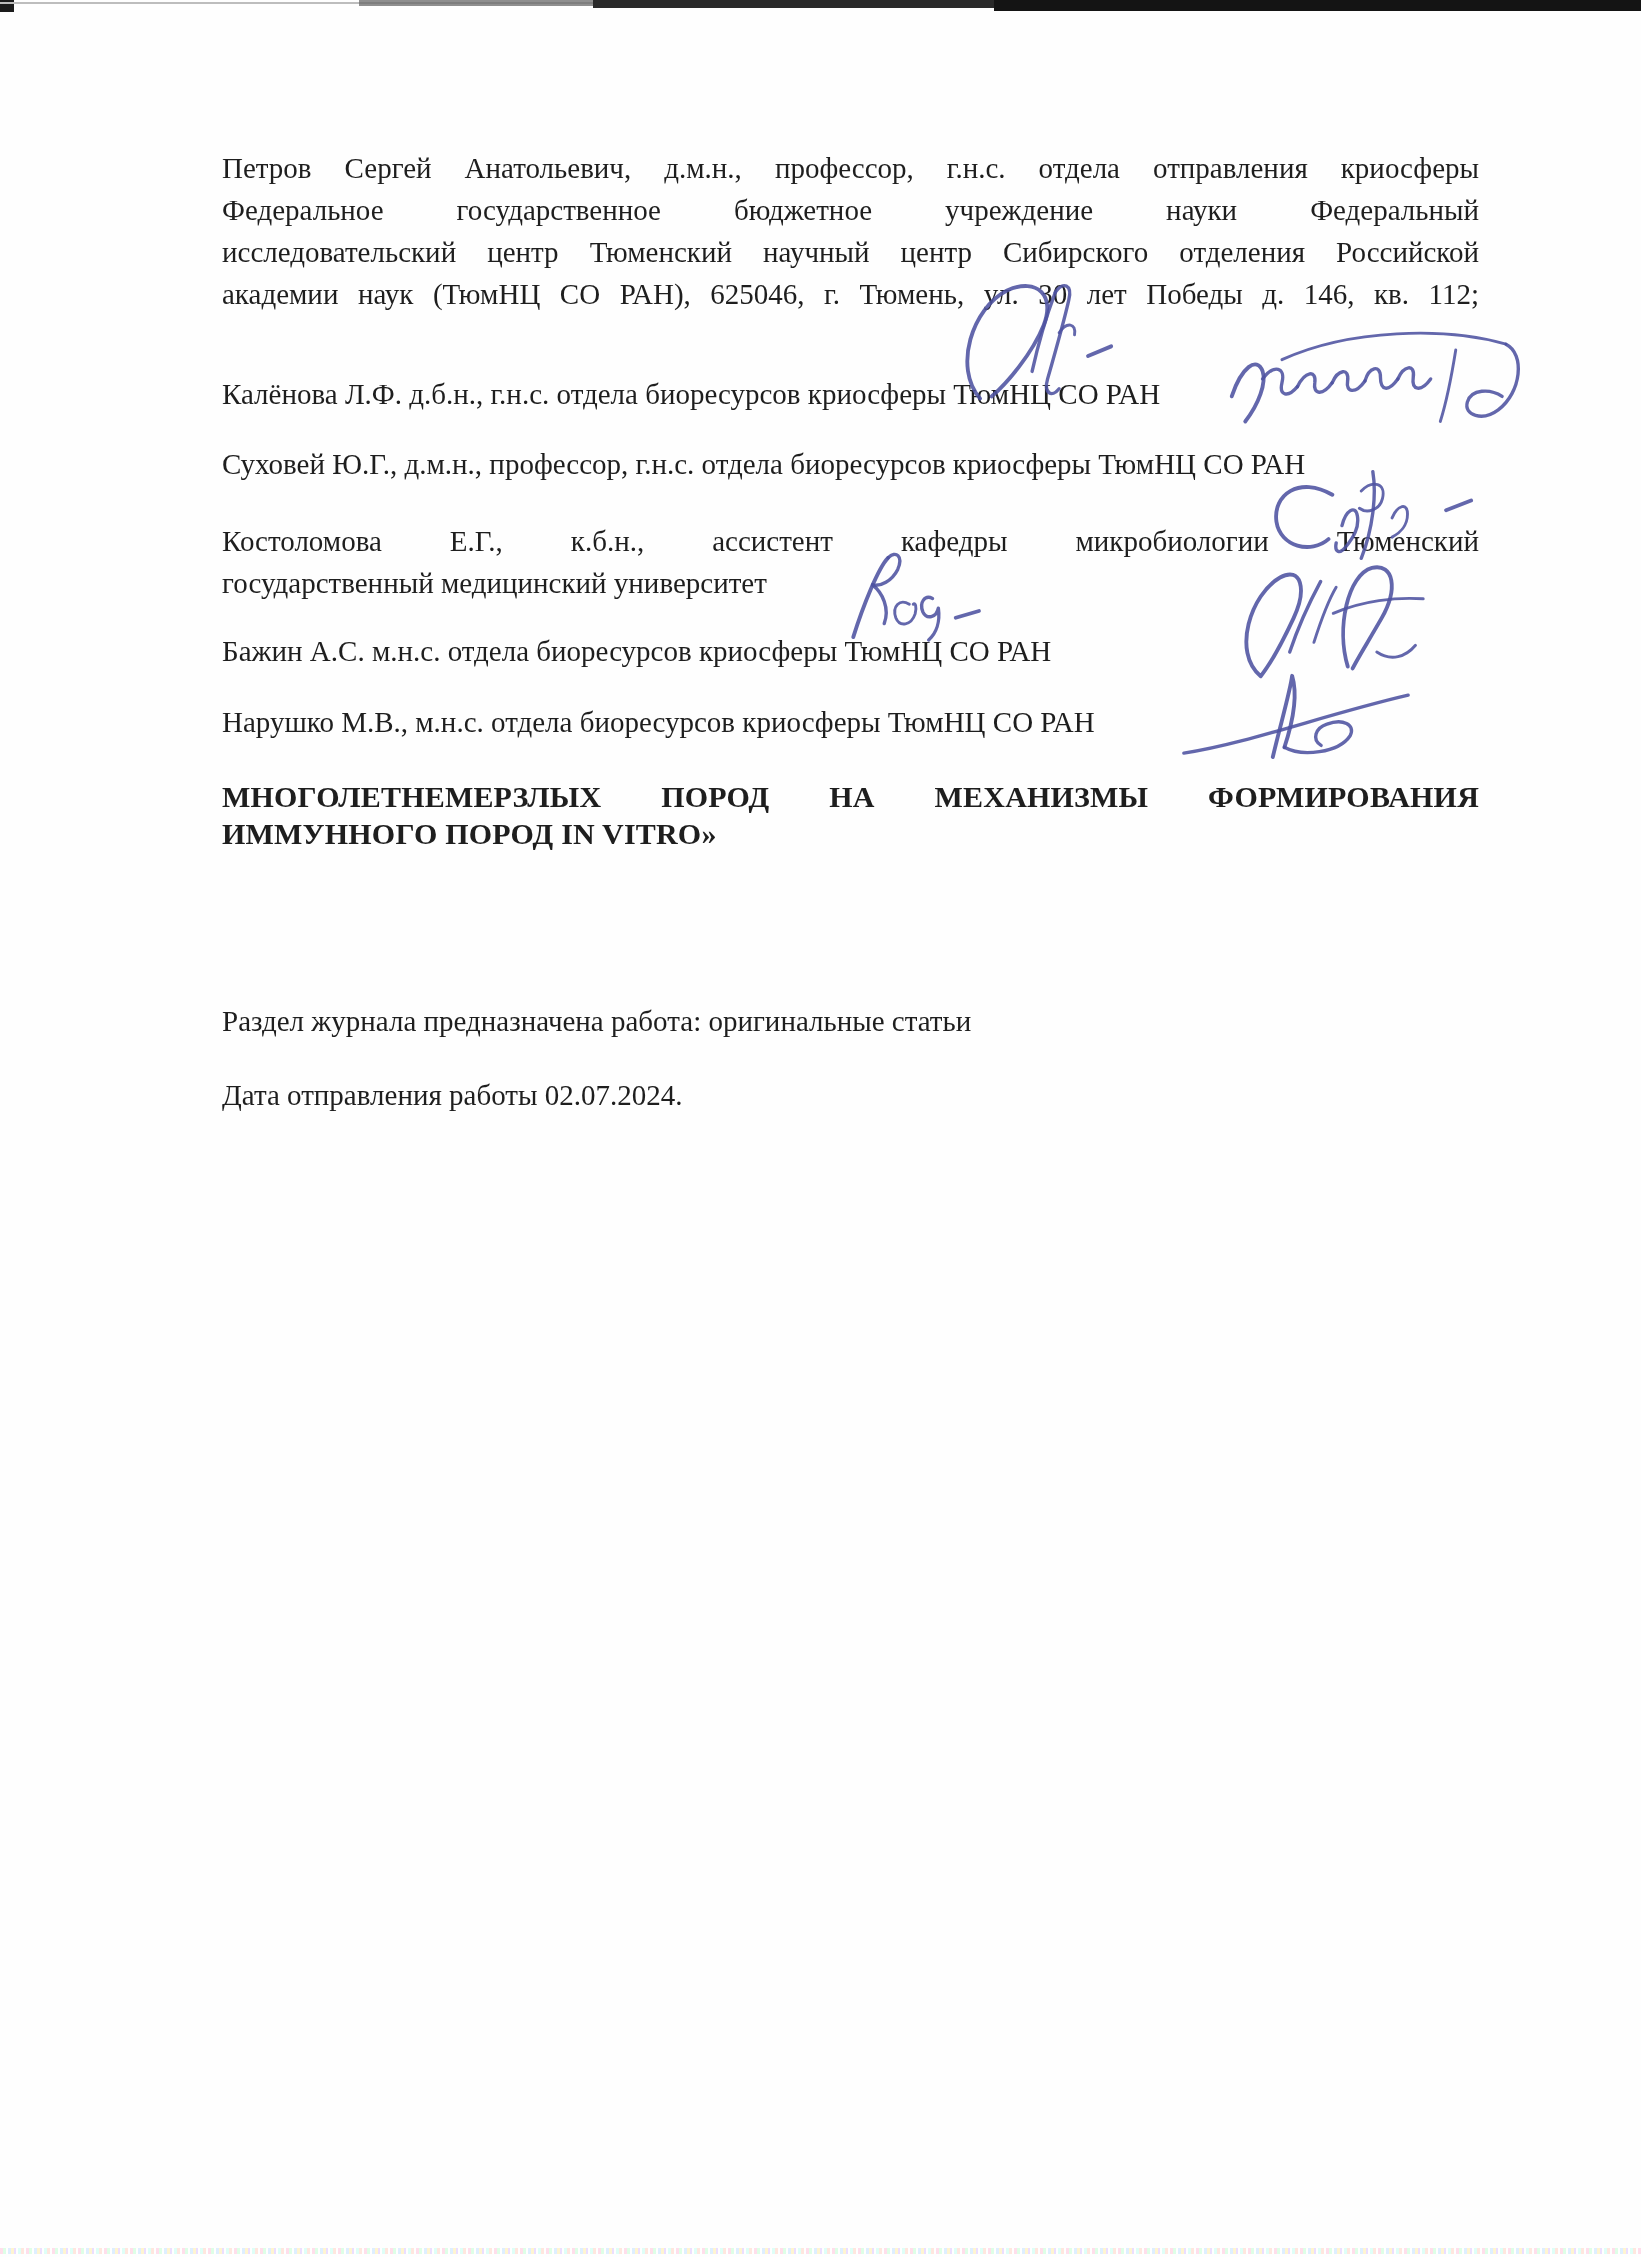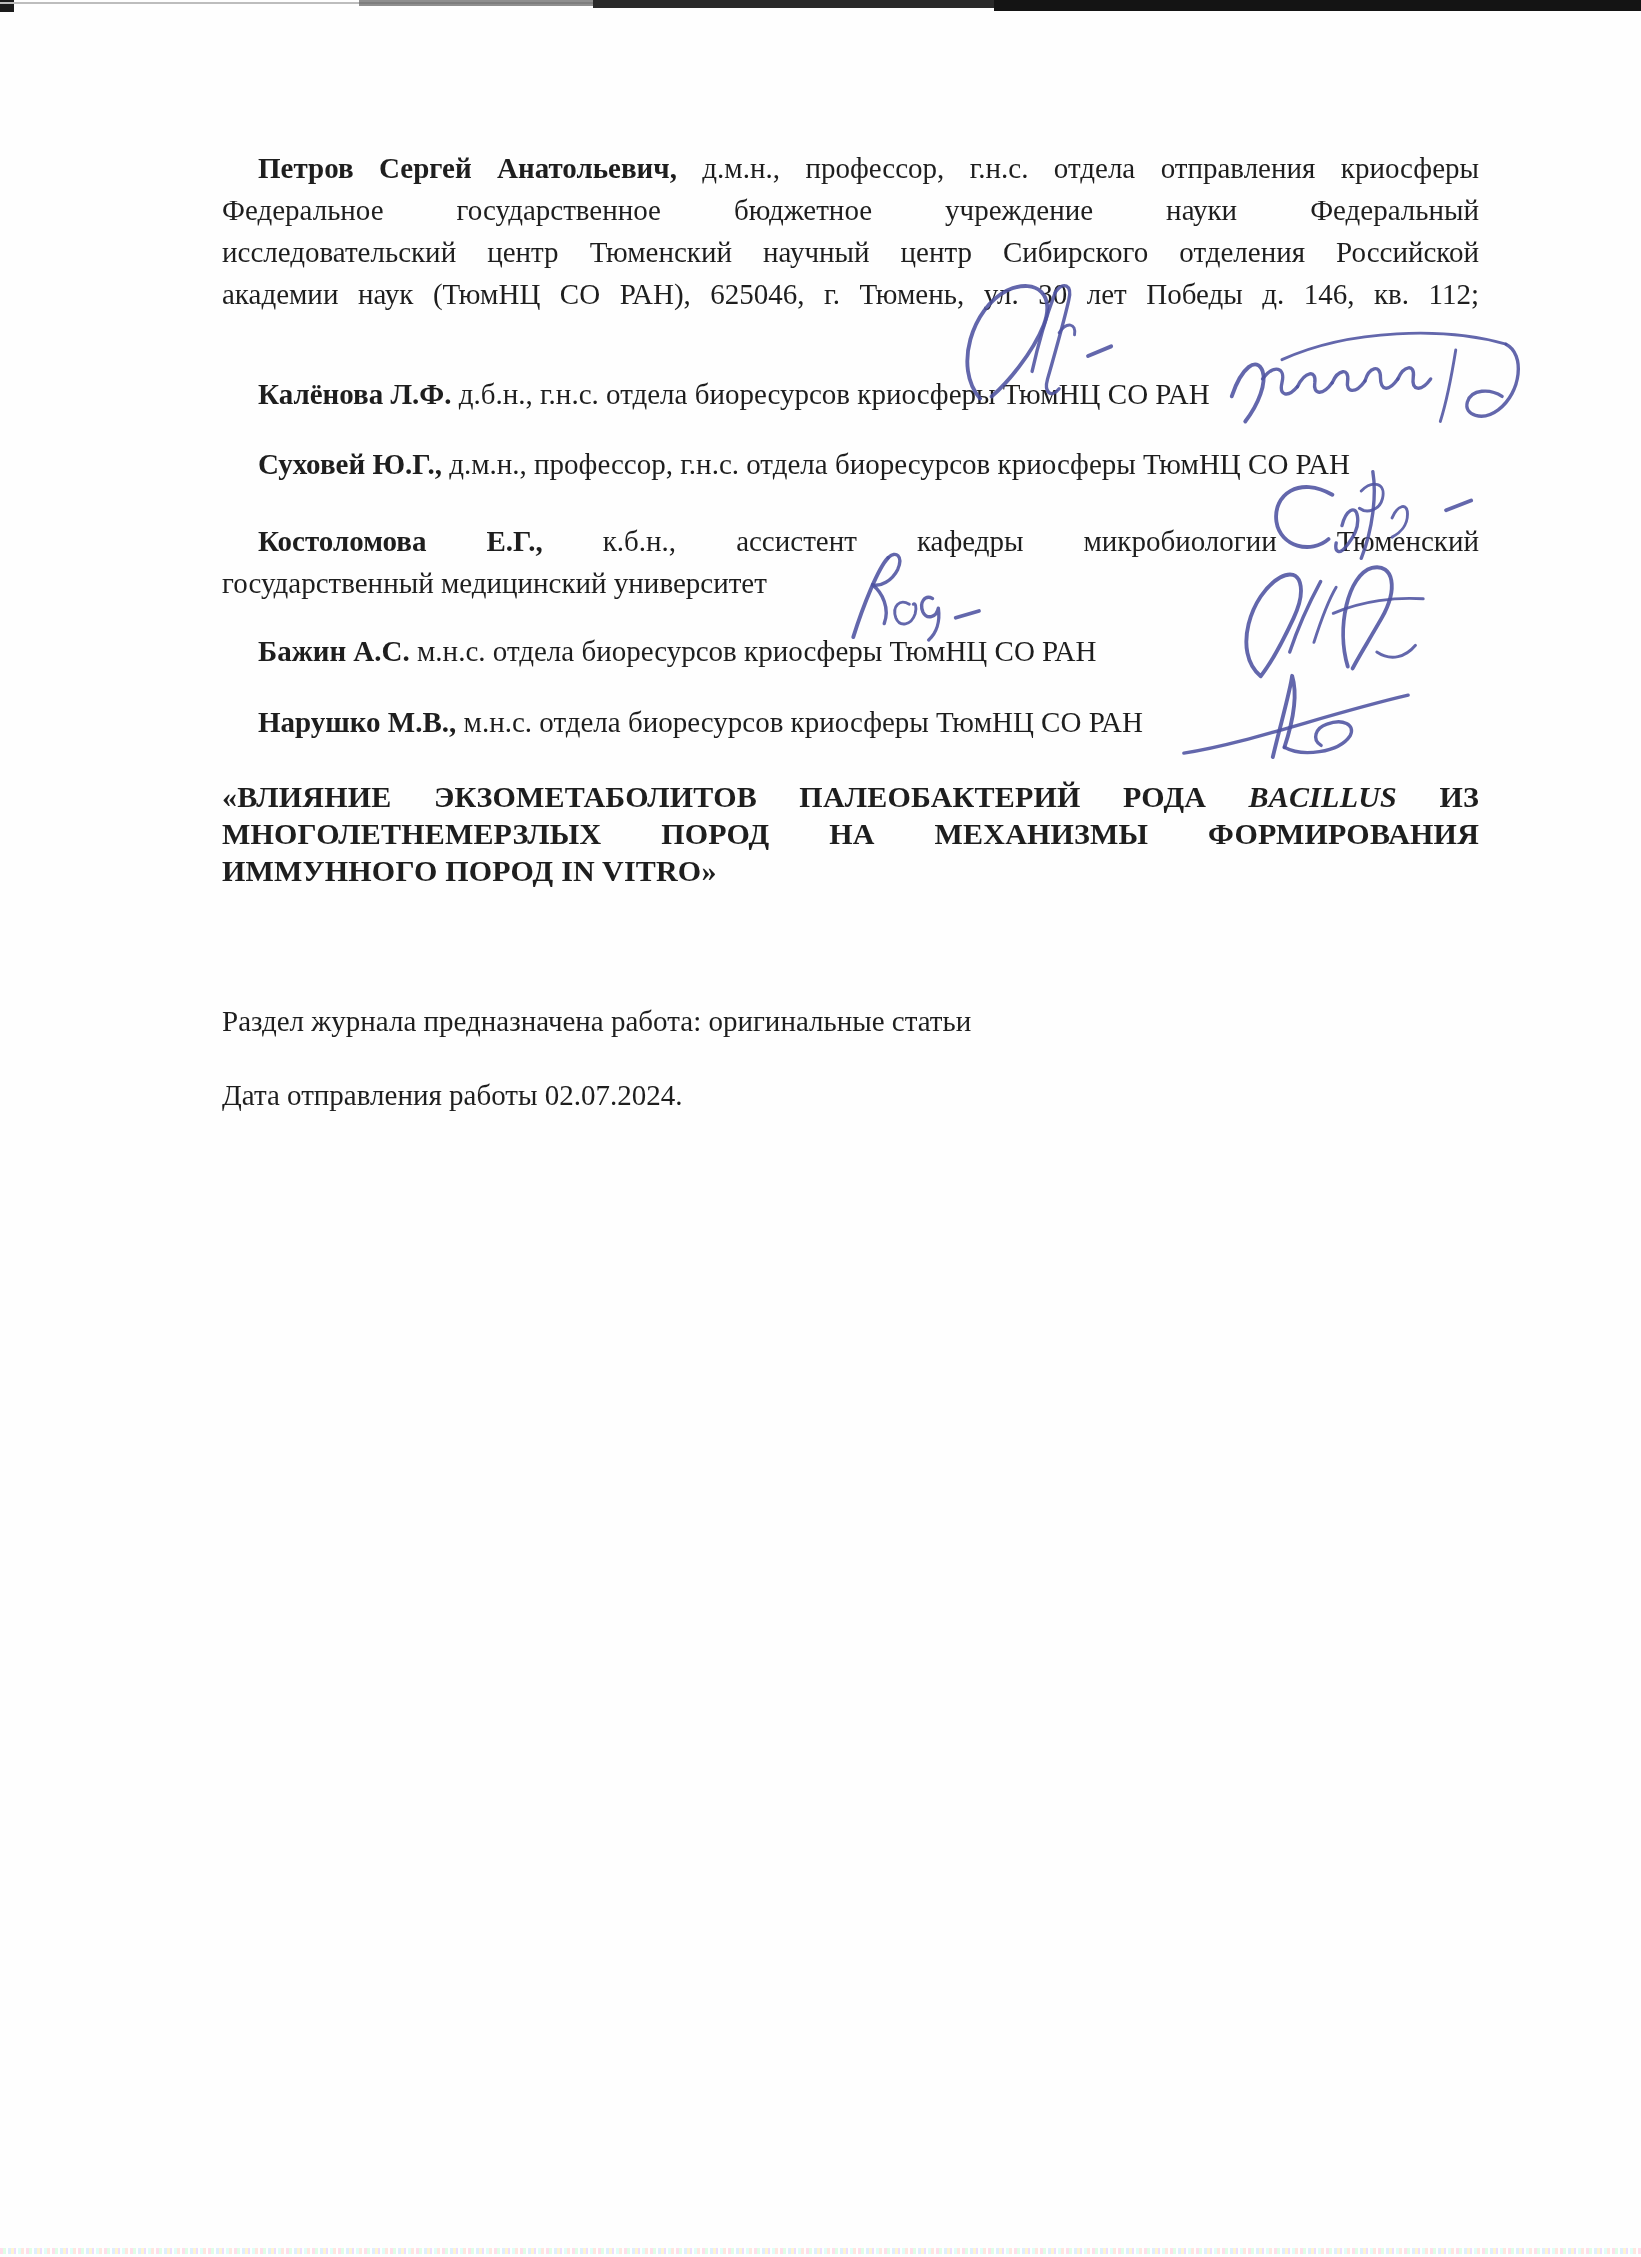--- a/index.html
+++ b/index.html
@@ -20,21 +20,21 @@
   }
   .line {
     font-size: 29px;
     line-height: 42px;
     white-space: normal;
   }
   .just {
     text-align: justify;
     text-align-last: justify;
   }
-  .bold { font-weight: bold; margin-left: 36px; }
+  .bold { font-weight: normal; }
   .email { text-decoration: underline; }
   .title-line {
     font-size: 30px;
     font-weight: bold;
     line-height: 37px;
     letter-spacing: 0.2px;
   }
   .italic { font-style: italic; }
 
   
@@ -105,21 +105,20 @@
   <div class="textblock" style="top:520px">
     <div class="line just"><span class="bold">Костоломова Е.Г.,</span><span> к.б.н., ассистент кафедры микробиологии Тюменский</span></div>
     <div class="line">государственный медицинский университет</div>
   </div>
 
   <div class="textblock" style="top:701px">
     <div class="line"><span class="bold">Нарушко М.В.,</span><span> м.н.с. отдела биоресурсов криосферы ТюмНЦ СО РАН</span></div>
   </div>
 
   <div class="textblock" style="top:778px">
-    <div class="title-line just"><span>«ВЛИЯНИЕ ЭКЗОМЕТАБОЛИТОВ ПАЛЕОБАКТЕРИЙ РОДА </span><span class="italic">BACILLUS</span><span> ИЗ</span></div>
     <div class="title-line just">МНОГОЛЕТНЕМЕРЗЛЫХ ПОРОД НА МЕХАНИЗМЫ ФОРМИРОВАНИЯ</div>
     <div class="title-line">ИММУННОГО ПОРОД IN VITRO»</div>
   </div>
 
   <div class="textblock" style="top:1000px">
     <div class="line">Раздел журнала предназначена работа: оригинальные статьи</div>
   </div>
   <div class="textblock" style="top:1074px">
     <div class="line">Дата отправления работы 02.07.2024.</div>
   </div>

